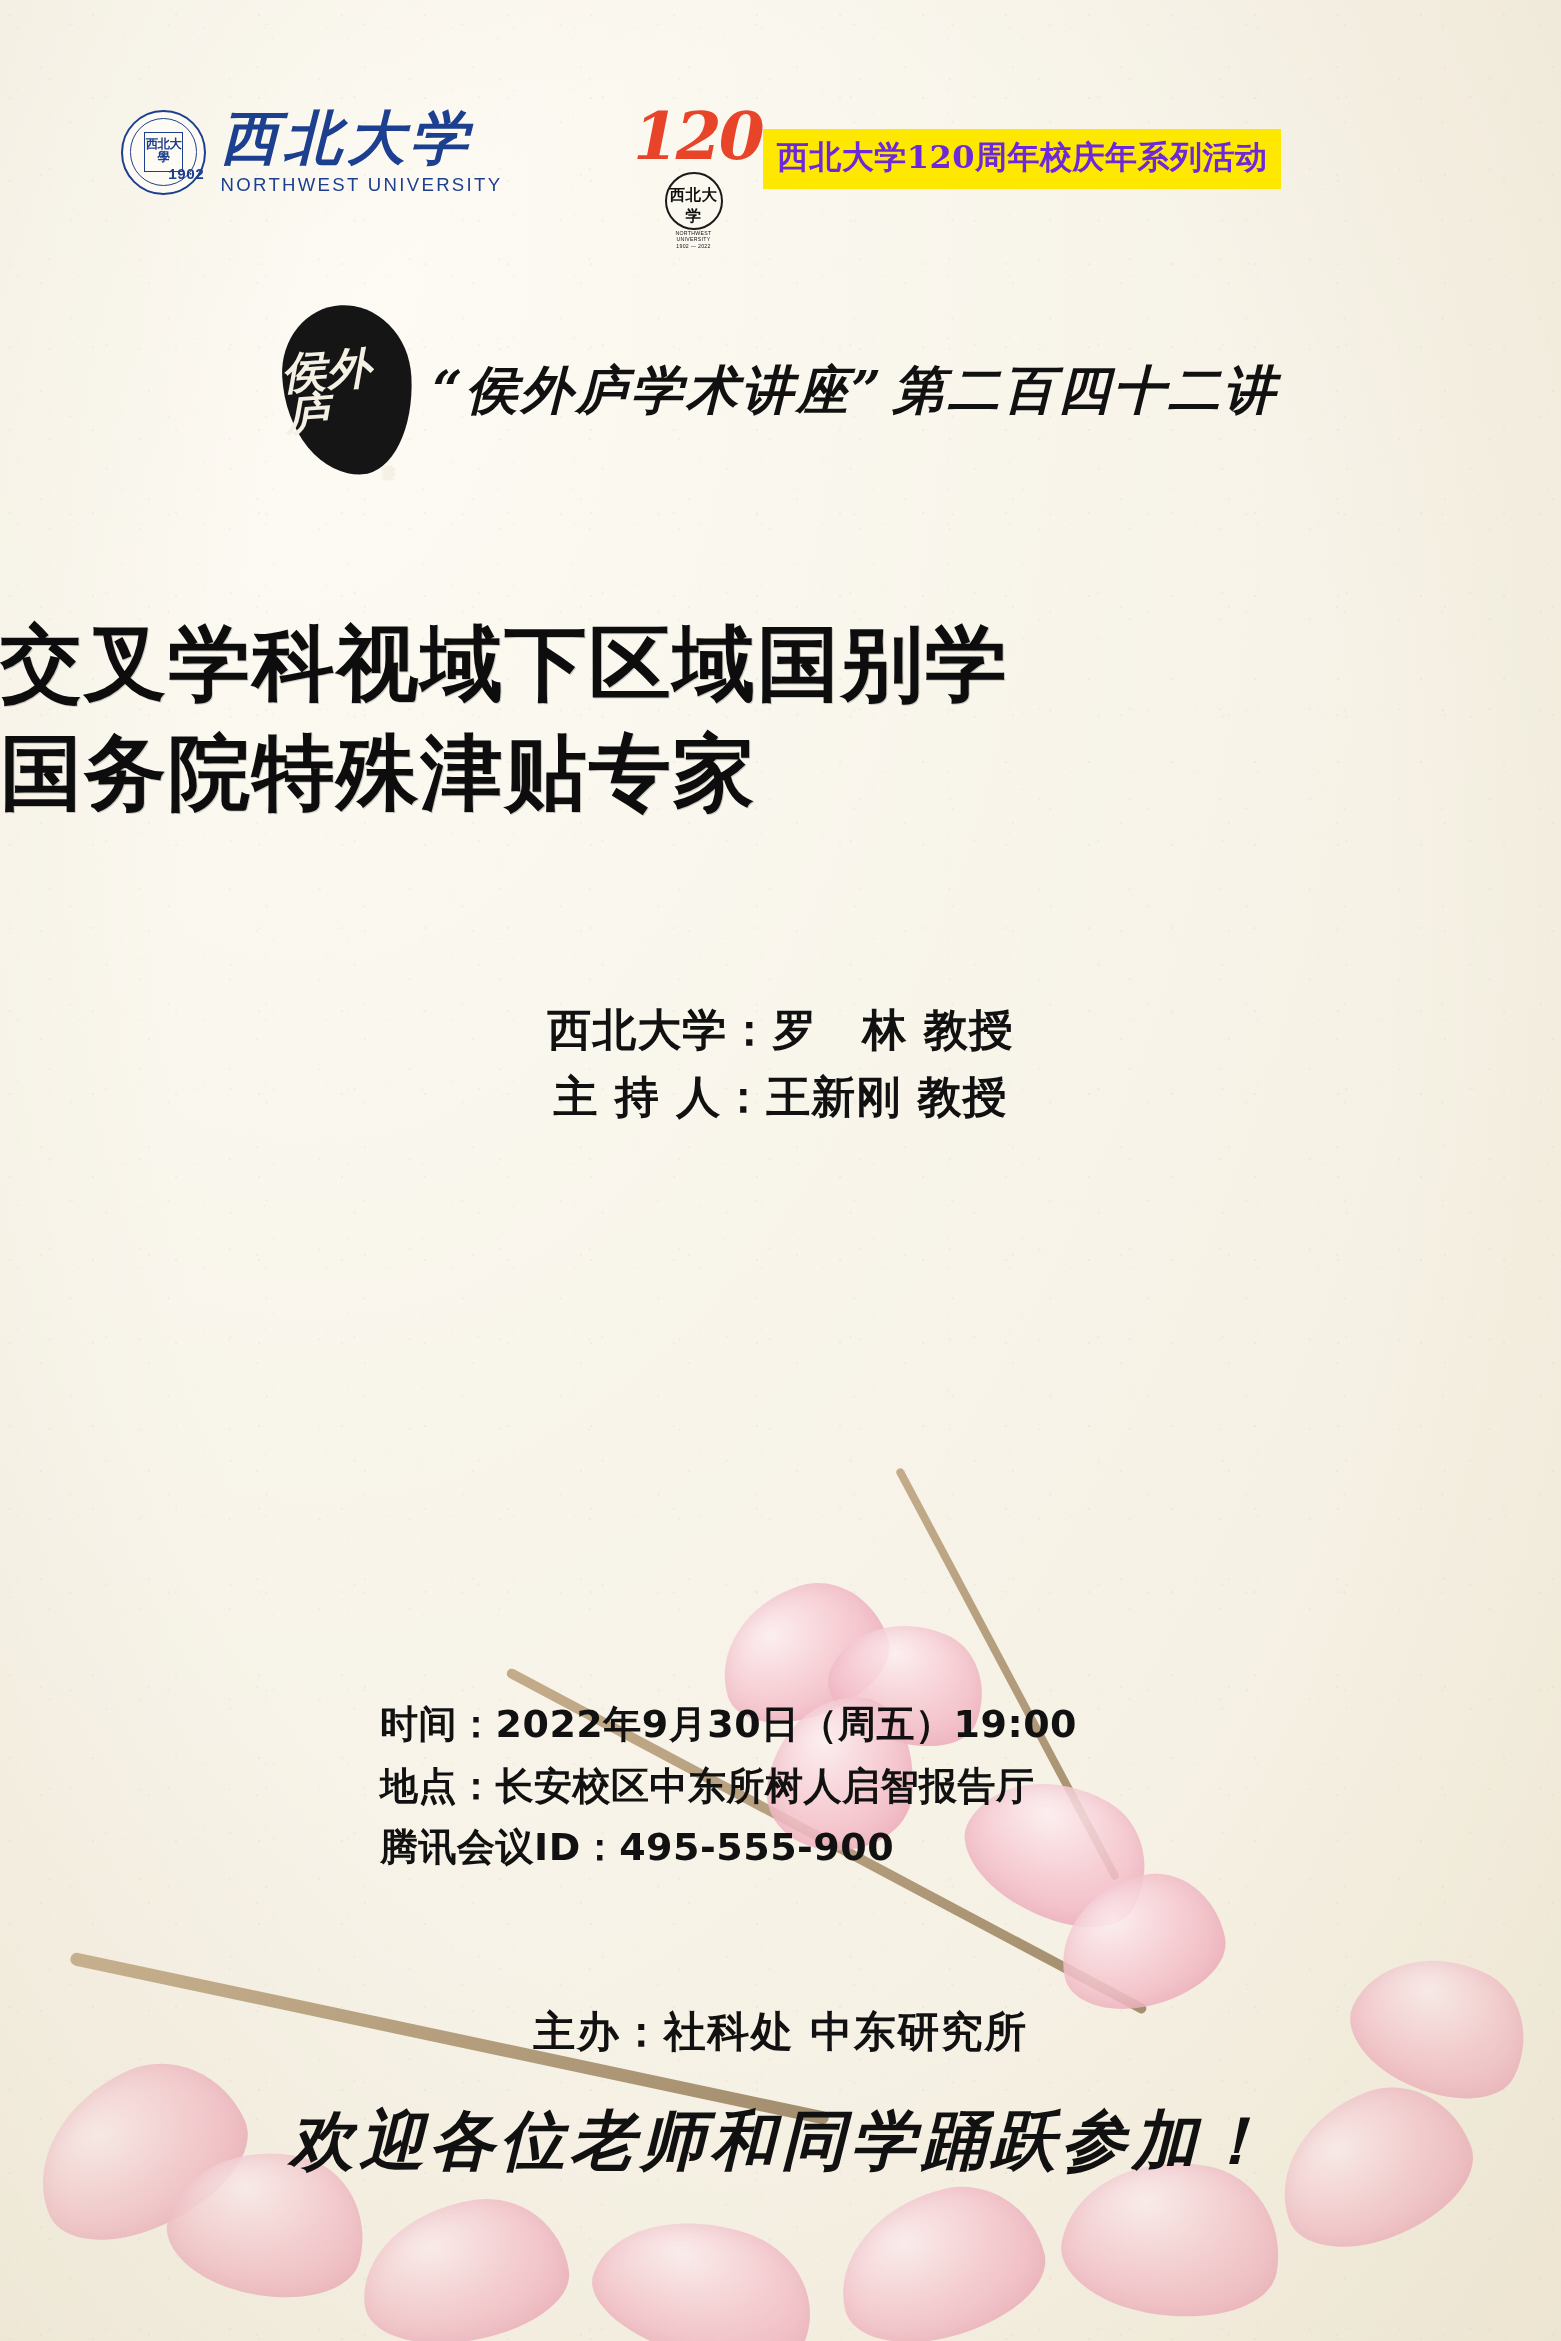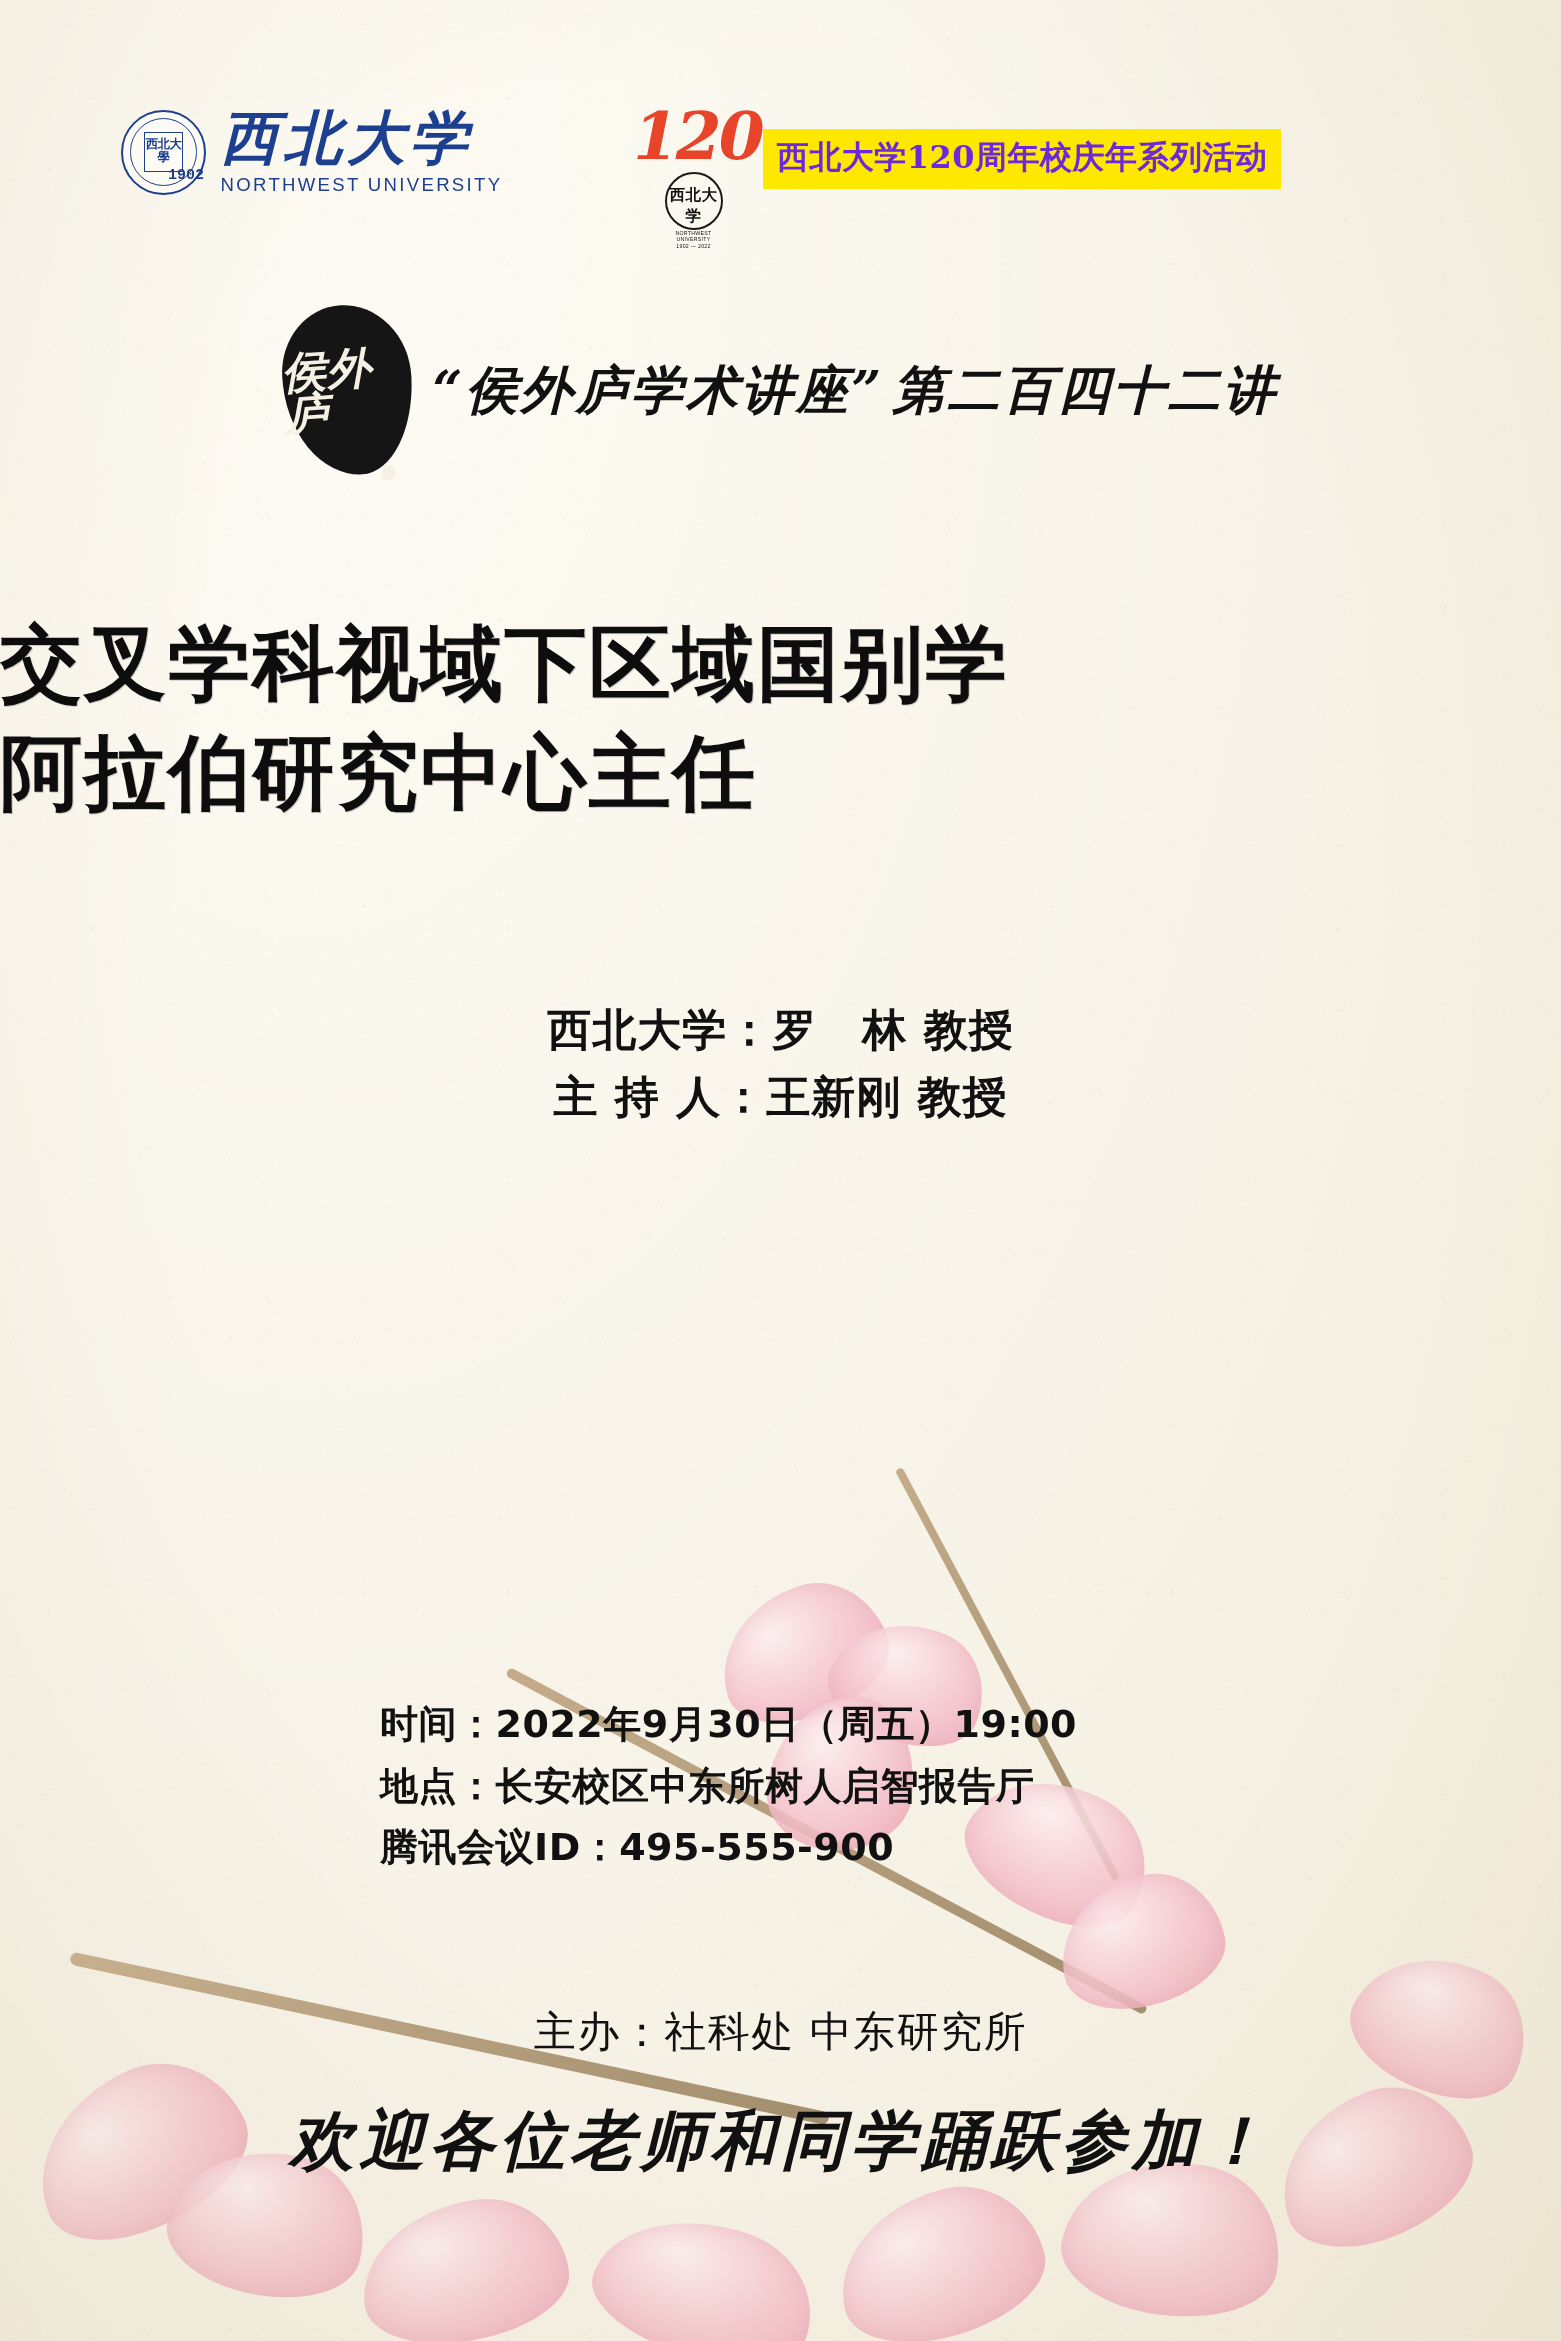--- a/index.html
+++ b/index.html
@@ -315,21 +315,21 @@
   .details .row { white-space: nowrap; }
 
   
   .organizer {
     position: absolute;
     top: 2004px;
     left: 0;
     right: 0;
     text-align: center;
     font-family: "DejaVu Serif", serif;
-    font-weight: normal;
+    font-weight: bold;
     font-size: 42px;
     color: #111;
     letter-spacing: 1.5px;
   }
 
   
   .welcome {
     position: absolute;
     top: 2097px;
     left: 0;
@@ -431,21 +431,21 @@
       <div class="hwl-sub">学术讲座</div>
     </div>
     <div class="series-lines">
       <div class="series-line1">“侯外庐学术讲座”</div>
       <div class="series-line2">第二百四十二讲</div>
     </div>
   </div>
 
   <div class="main-title">
     <div>交叉学科视域下区域国别学</div>
-    <div>阿拉伯研究中心主任</div>
+    <div>国务院特殊津贴专家</div>
   </div>
 
   <div class="people">
     <div>西北大学：罗　林 教授</div>
     <div>主 持 人：王新刚 教授</div>
   </div>
 
 
   <div class="details">
     <div class="row">时间：2022年9月30日（周五）19:00</div>

